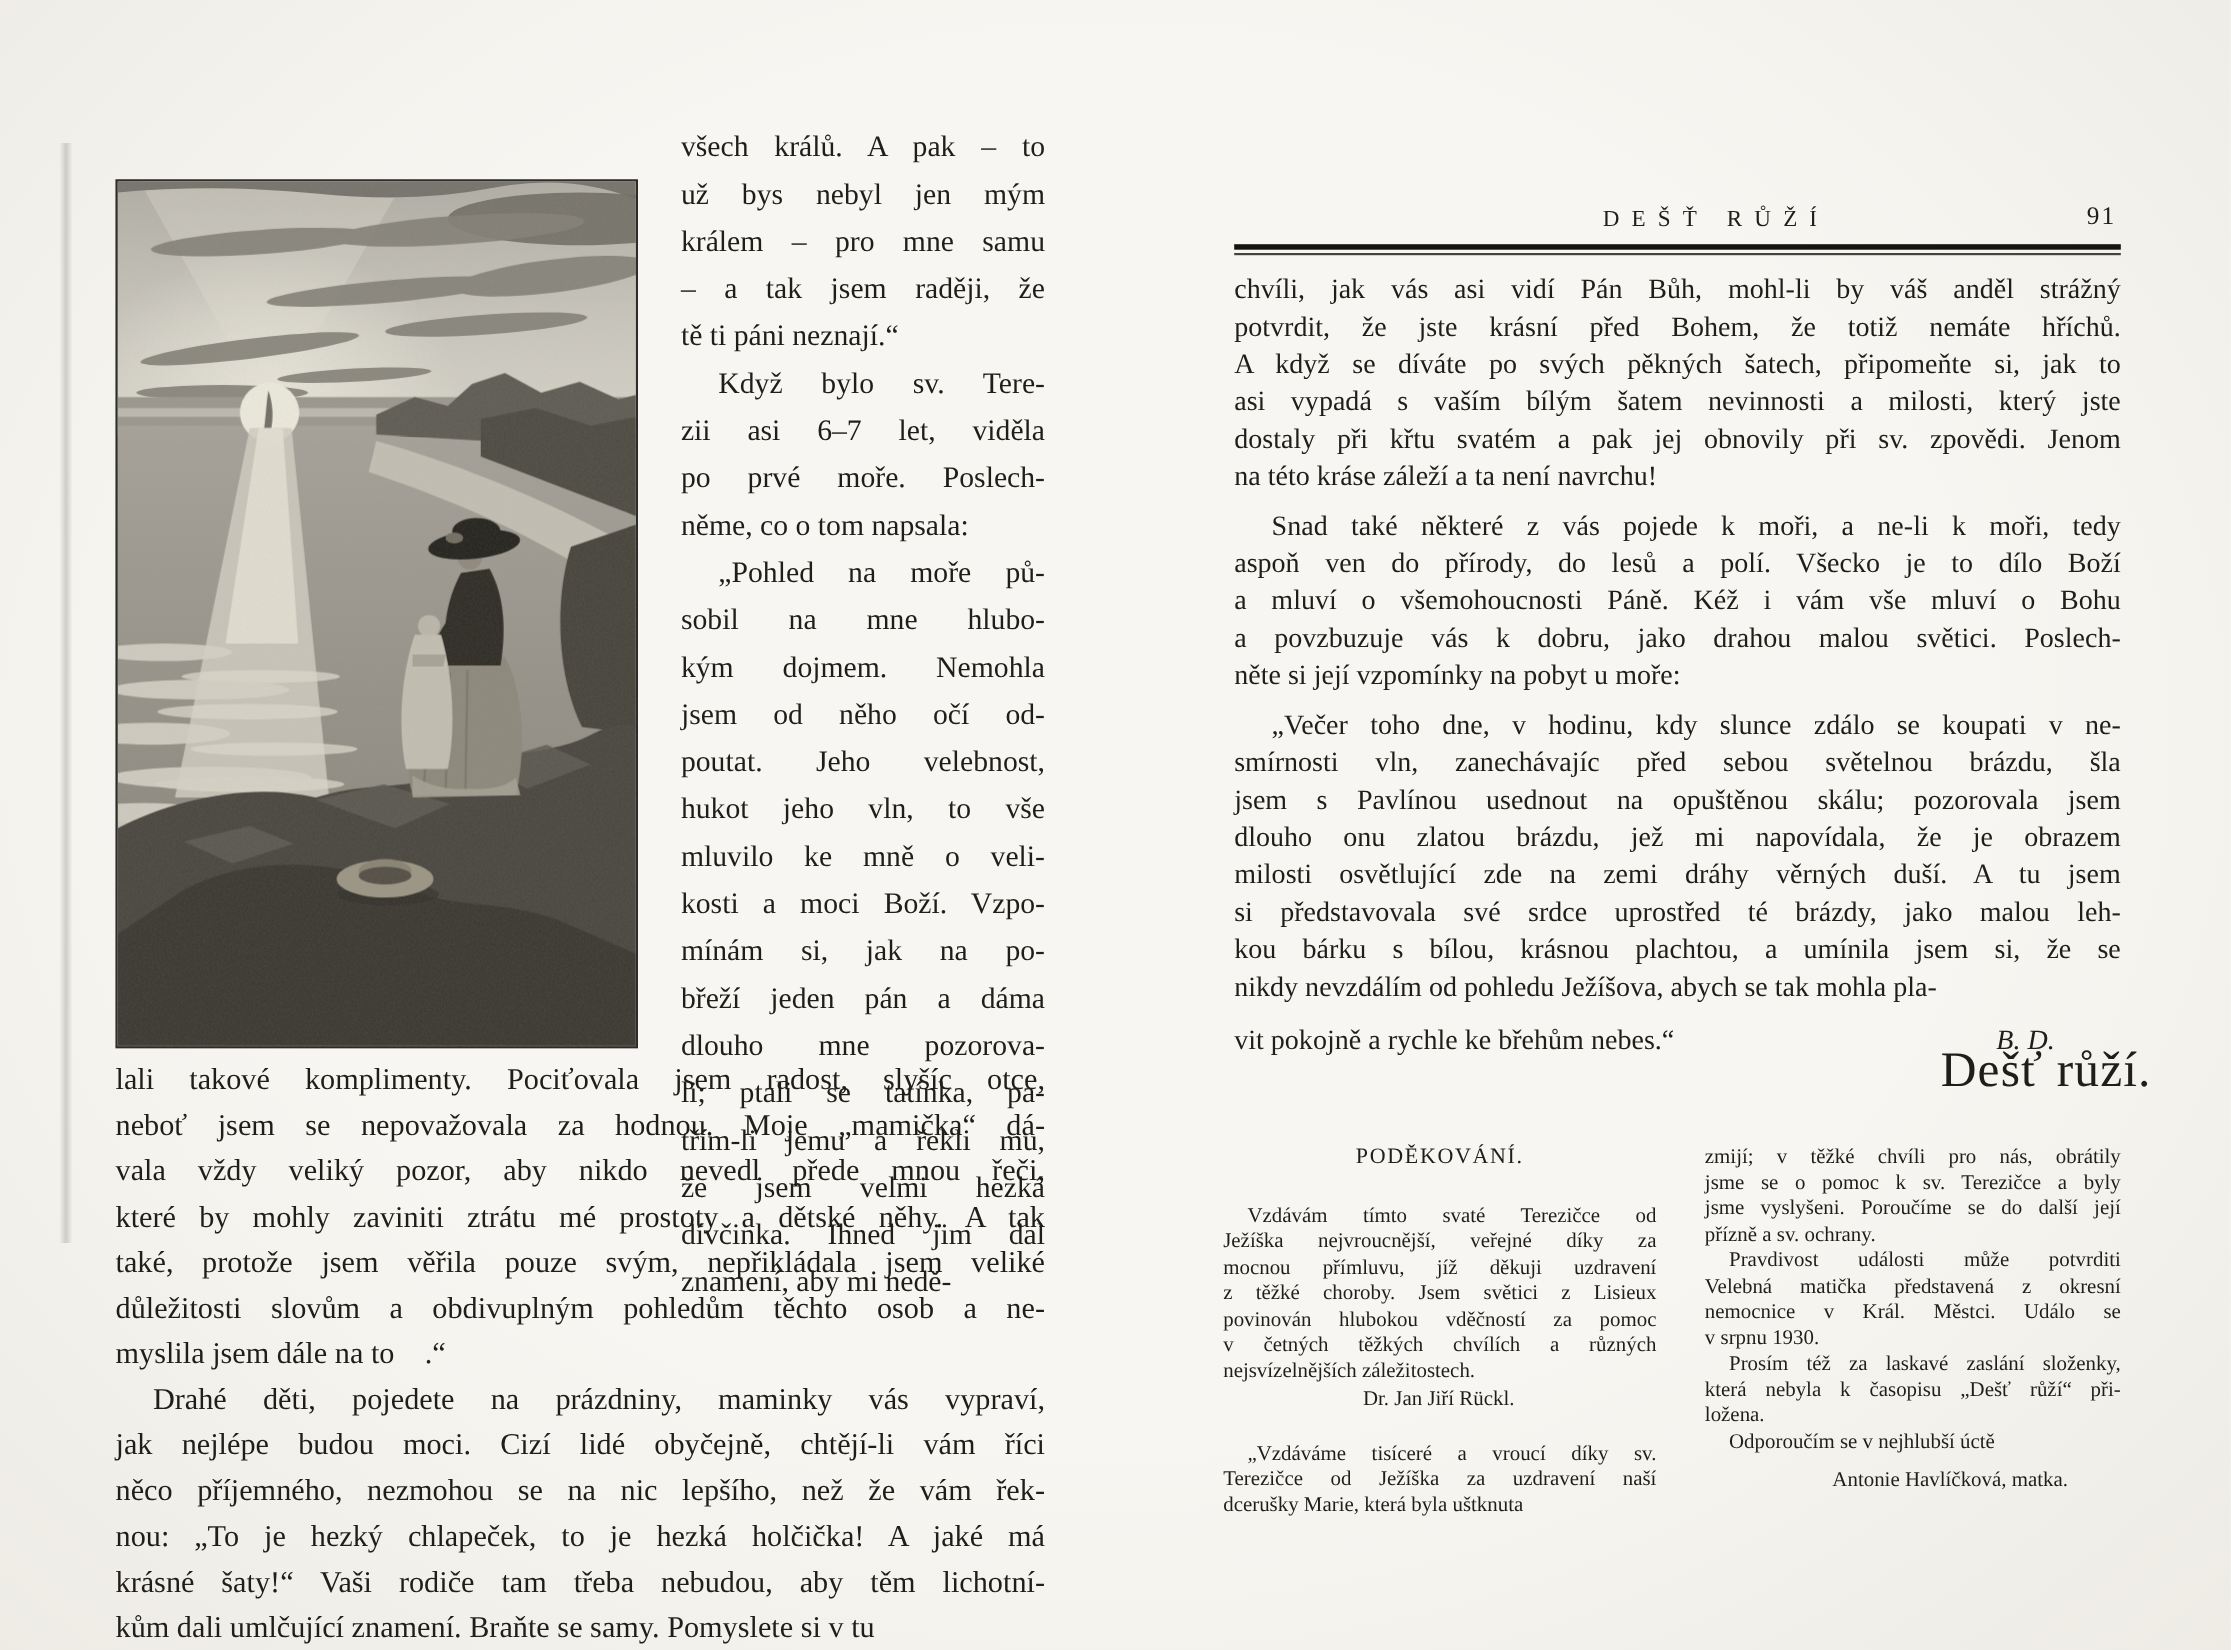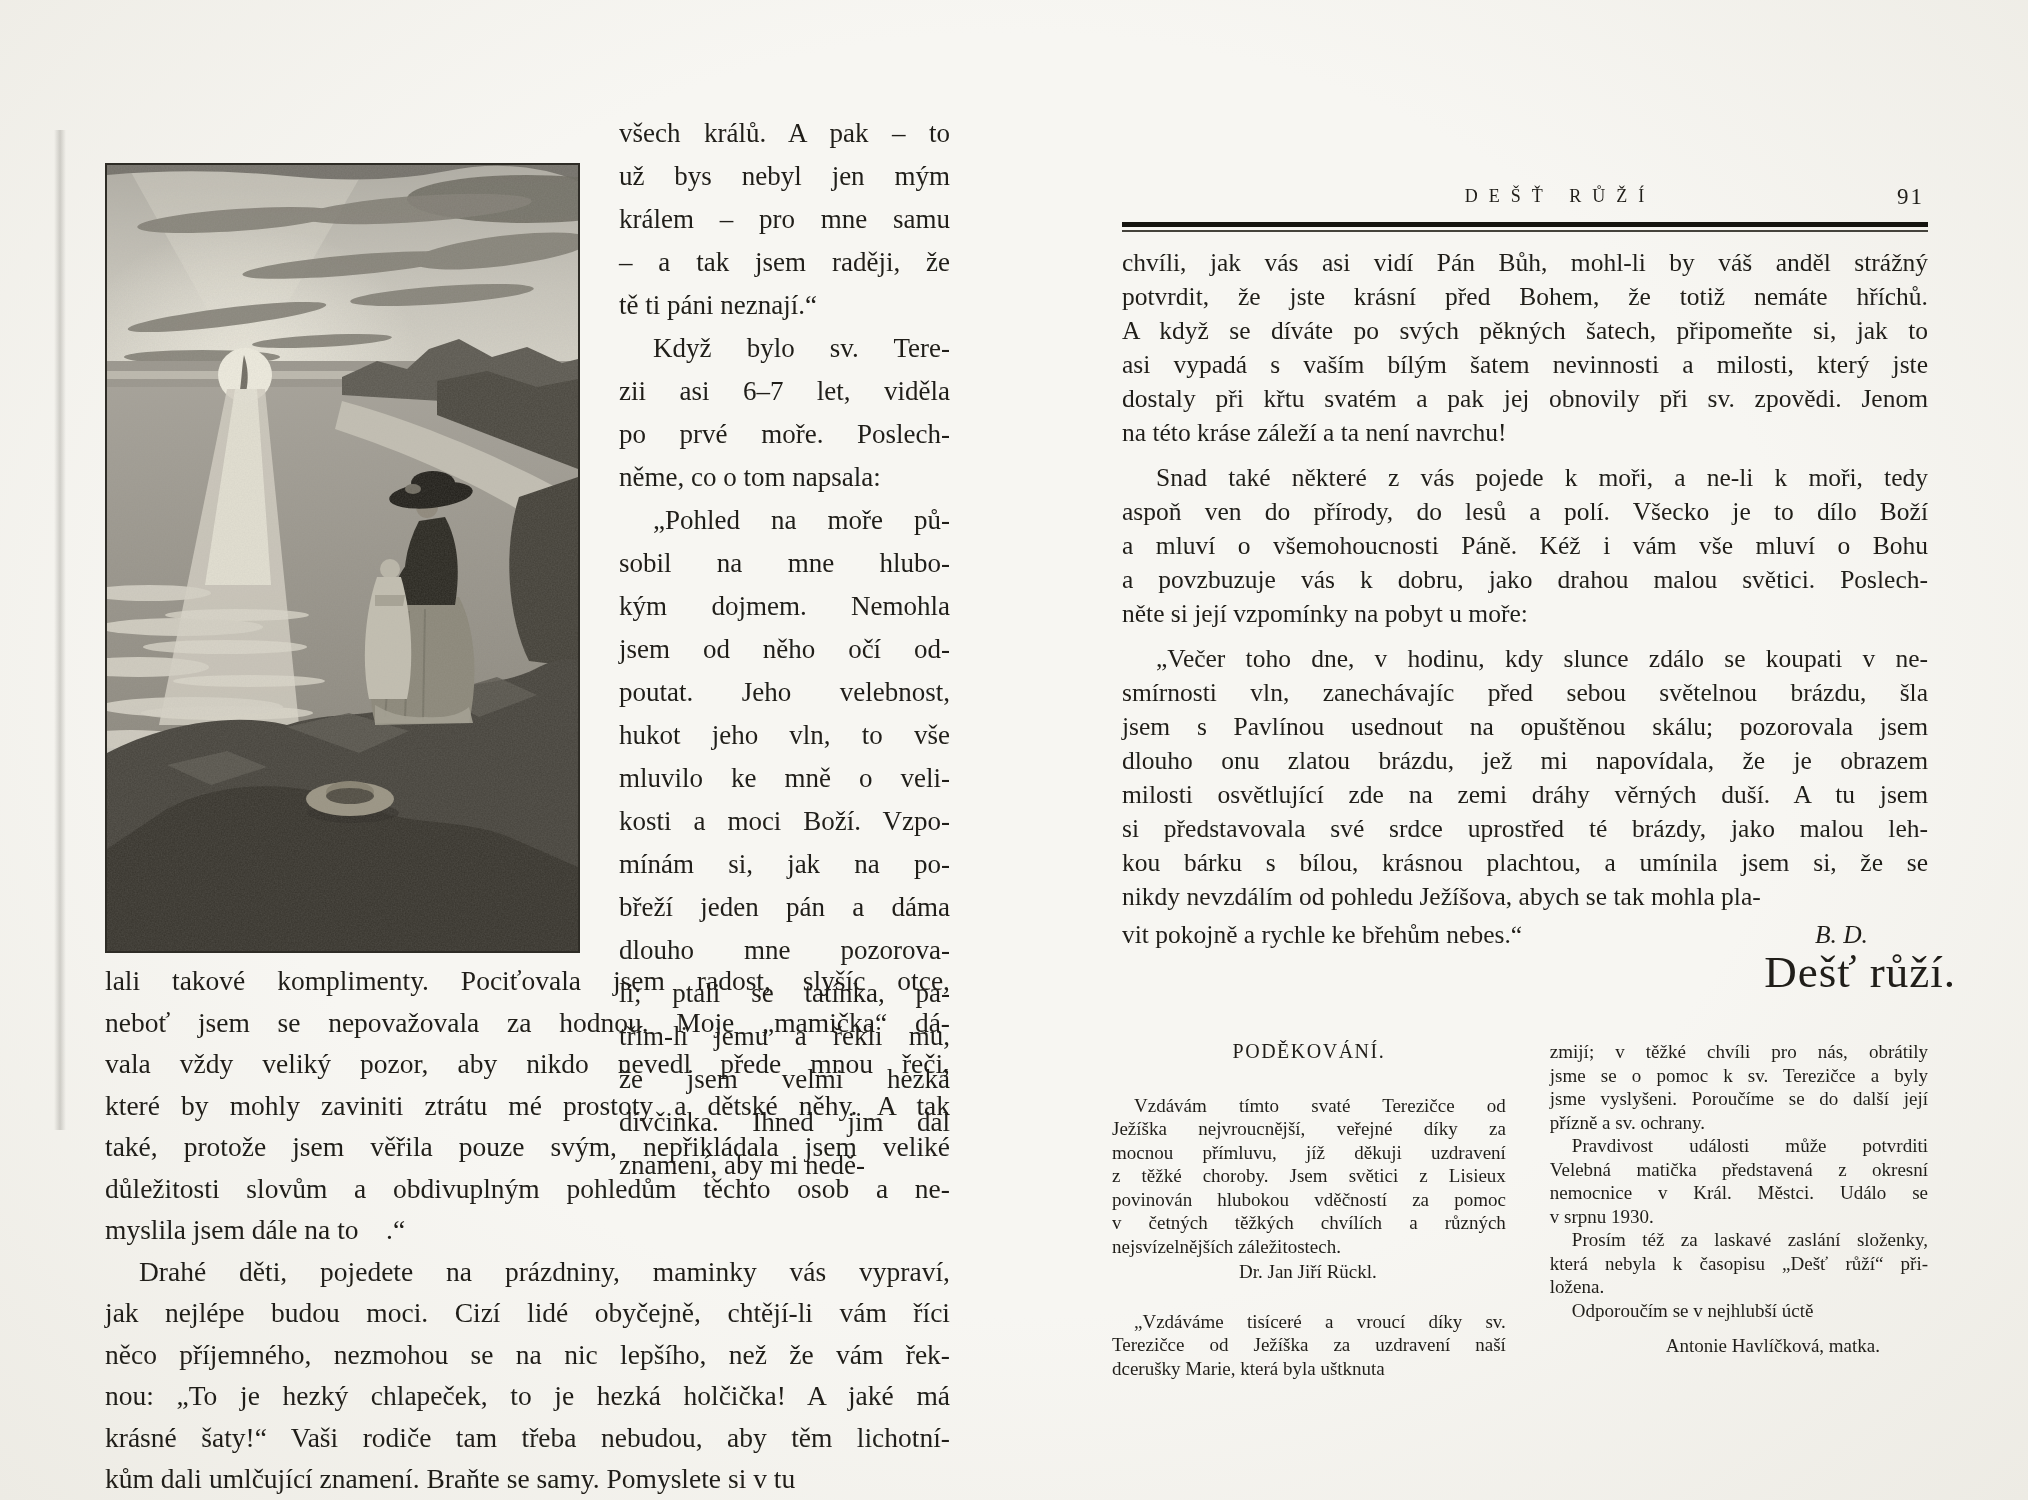--- a/index.html
+++ b/index.html
@@ -21,21 +21,21 @@
   .figure{position:absolute;left:0;top:51px;width:475px;height:790px;
     border:2px solid #2e2c26;box-sizing:border-box;background:#c9c6bc;}
   .figure svg{display:block;width:100%;height:100%;}
   .side-col{position:absolute;left:514px;top:0;width:331px;
     font-size:27px;line-height:43px;}
   .full-text{position:absolute;left:0;top:848px;width:845px;
     font-size:27.5px;line-height:41.5px;}
   
   .page-right{position:absolute;left:1122px;top:0;width:806px;height:1500px;}
   .run-head{position:absolute;top:186px;left:35px;width:100%;text-align:center;
-    font-size:18px;letter-spacing:11px;}
+    font-size:21px;letter-spacing:11px;}
   .page-num{position:absolute;top:184px;right:4px;font-size:23px;letter-spacing:2px;}
   .rules{position:absolute;top:222px;left:0;width:100%;}
   .rule-thick{height:5px;background:#15140f;}
   .rule-thin{height:2px;background:#45433c;margin-top:3px;}
   .body-text{position:absolute;top:246px;left:0;width:806px;
     font-size:25.5px;line-height:34px;}
   .body-text .para{margin-bottom:11px;}
   .sig-line{display:flex;justify-content:space-between;align-items:baseline;}
   .sig-line .sig{font-style:italic;padding-right:60px;}
   .section-title{position:absolute;top:946px;left:28px;width:100%;text-align:right;
@@ -232,21 +232,21 @@
         <div class="tl just">dostaly při křtu svatém a pak jej obnovily při sv. zpovědi. Jenom</div>
         <div class="tl">na této kráse záleží a ta není navrchu!</div>
       </div>
     <div class="para">
         <div class="tl just ind">Snad také některé z vás pojede k moři, a ne-li k moři, tedy</div>
         <div class="tl just">aspoň ven do přírody, do lesů a polí. Všecko je to dílo Boží</div>
         <div class="tl just">a mluví o všemohoucnosti Páně. Kéž i vám vše mluví o Bohu</div>
         <div class="tl just">a povzbuzuje vás k dobru, jako drahou malou světici. Poslech-</div>
         <div class="tl">něte si její vzpomínky na pobyt u moře:</div>
       </div>
-    <div class="para" style="margin-bottom:4px;">
+    <div class="para" style="margin-bottom:15px;">
         <div class="tl just ind">„Večer toho dne, v hodinu, kdy slunce zdálo se koupati v ne-</div>
         <div class="tl just">smírnosti vln, zanechávajíc před sebou světelnou brázdu, šla</div>
         <div class="tl just">jsem s Pavlínou usednout na opuštěnou skálu; pozorovala jsem</div>
         <div class="tl just">dlouho onu zlatou brázdu, jež mi napovídala, že je obrazem</div>
         <div class="tl just">milosti osvětlující zde na zemi dráhy věrných duší. A tu jsem</div>
         <div class="tl just">si představovala své srdce uprostřed té brázdy, jako malou leh-</div>
         <div class="tl just">kou bárku s bílou, krásnou plachtou, a umínila jsem si, že se</div>
         <div class="tl">nikdy nevzdálím od pohledu Ježíšova, abych se tak mohla pla-</div>
       </div>
     <div class="sig-line">

